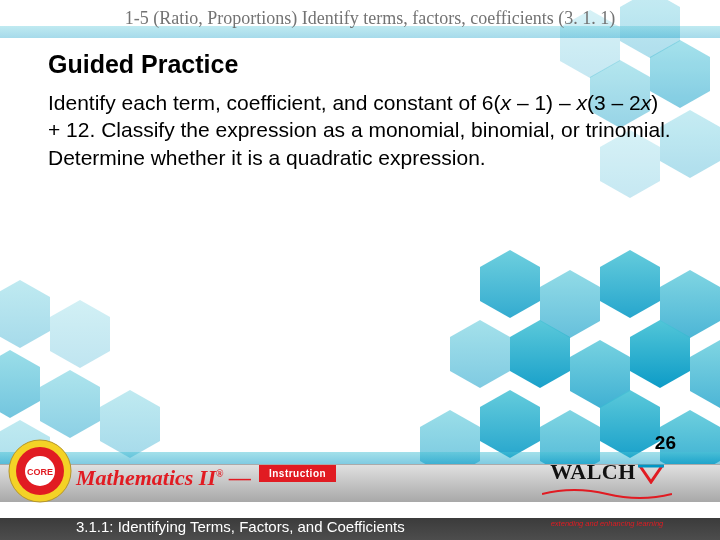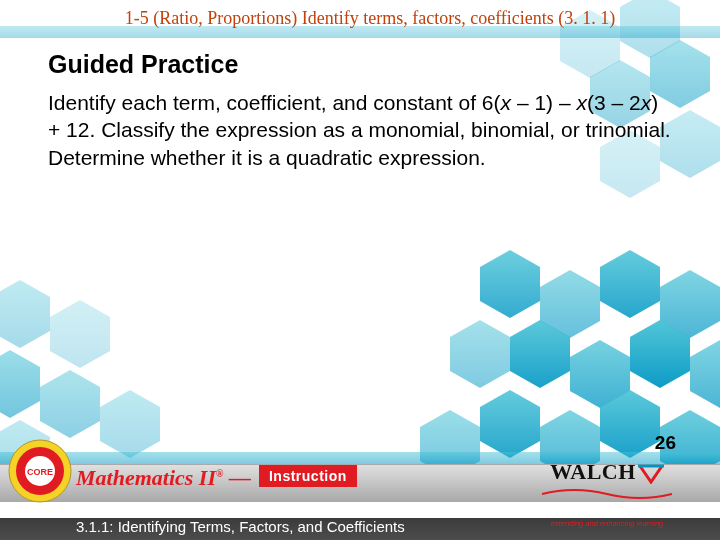--- a/index.html
+++ b/index.html
@@ -14,21 +14,21 @@
     position: absolute; inset: 0;
     z-index: 0;
   }
   .hex-pattern svg { width: 100%; height: 100%; display: block; }
   .slide-title {
     position: absolute;
     top: 8px; left: 0; right: 0;
     text-align: center;
     font-family: "Times New Roman", Times, serif;
     font-size: 18px;
-    color: #c2410c;
+    color: #737373;
     z-index: 2;
     margin-left: 20px;
   }
   .content {
     position: absolute;
     top: 50px; left: 48px; right: 44px;
     z-index: 2;
     color: #000;
   }
   .line1 {
@@ -95,21 +95,21 @@
     font-style: italic;
     font-weight: bold;
     color: #e11b22;
     font-size: 22px;
   }
   .math-title .reg { font-size: 10px; vertical-align: super; font-style: normal; }
   .instr-label {
     background: #e11b22;
     color: #fff;
     font-weight: bold;
-    font-size: 14px;
+    font-size: 10px;
     padding: 3px 10px;
     margin-left: 8px;
     letter-spacing: 0.5px;
   }
   .footer-text {
     font-family: Arial, Helvetica, sans-serif;
     color: #fff;
     font-size: 15px;
   }
   .walch {

